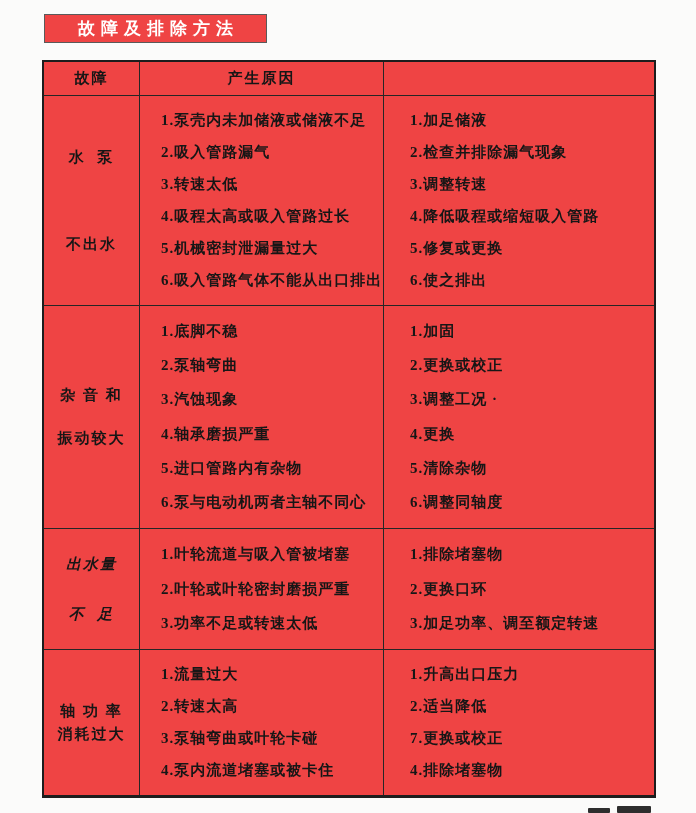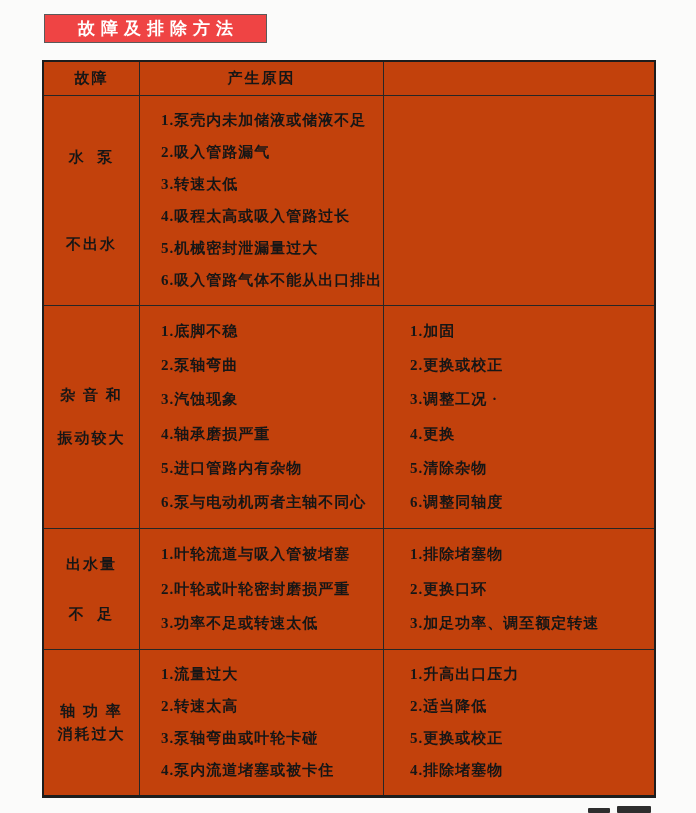--- a/index.html
+++ b/index.html
@@ -18,21 +18,21 @@
     display:flex;align-items:center;justify-content:center;
     font-size:17px;font-weight:bold;letter-spacing:6px;
     text-indent:6px;
     box-shadow:0 0 0 1px #5a5a5a;
   }
 
   
   .fault-table{
     position:absolute;left:42px;top:60px;width:614px;
     border:2px solid #1d1d1d;border-bottom-width:3px;
-    background:#c2410c;
+    background:#ef4444;
     box-sizing:border-box;
   }
   .row{
     display:grid;grid-template-columns:96px 244px 1fr;
   }
   .sec{border-top:1.5px solid #262626;}
   .cell{box-sizing:border-box;}
   .c1,.c2{border-right:1.5px solid #262626;}
 
   .thead{height:33px;}
@@ -46,21 +46,21 @@
   .sec3{height:120px;}
   .sec4{height:145px;}
 
   .fault{
     display:flex;flex-direction:column;align-items:center;justify-content:center;
     font-size:15px;font-weight:bold;letter-spacing:2px;
     white-space:pre;
   }
   .sec1 .fault{gap:68px;}
   .sec2 .fault{gap:24px;}
-  .sec3 .fault{gap:31px;}
+  .sec3 .fault{gap:31px;font-style:italic;}
   .sec4 .fault{gap:4px;}
 
   .list{
     display:flex;flex-direction:column;
     padding:8px 0 8px 21px;
   }
   .c3.list{padding-left:26px;}
   .list .line{
     flex:1;display:flex;align-items:center;
     font-size:15px;font-weight:bold;letter-spacing:1px;
@@ -93,20 +93,28 @@
         <div>水  泵</div>
         <div>不出水</div>
       </div>
       <div class="cell c2 list">
           <div class="line">1.泵壳内未加储液或储液不足</div>
           <div class="line">2.吸入管路漏气</div>
           <div class="line">3.转速太低</div>
           <div class="line">4.吸程太高或吸入管路过长</div>
           <div class="line">5.机械密封泄漏量过大</div>
           <div class="line">6.吸入管路气体不能从出口排出</div>
+        </div>
+      <div class="cell c3 list">
+          <div class="line">1.加足储液</div>
+          <div class="line">2.检查并排除漏气现象</div>
+          <div class="line">3.调整转速</div>
+          <div class="line">4.降低吸程或缩短吸入管路</div>
+          <div class="line">5.修复或更换</div>
+          <div class="line">6.使之排出</div>
         </div>
     </div>
 
     <div class="row sec sec2">
       <div class="cell c1 fault">
         <div>杂 音 和</div>
         <div>振动较大</div>
       </div>
       <div class="cell c2 list">
           <div class="line">1.底脚不稳</div>
@@ -150,21 +158,21 @@
       </div>
       <div class="cell c2 list">
           <div class="line">1.流量过大</div>
           <div class="line">2.转速太高</div>
           <div class="line">3.泵轴弯曲或叶轮卡碰</div>
           <div class="line">4.泵内流道堵塞或被卡住</div>
         </div>
       <div class="cell c3 list">
           <div class="line">1.升高出口压力</div>
           <div class="line">2.适当降低</div>
-          <div class="line">5.更换或校正</div>
+          <div class="line">7.更换或校正</div>
           <div class="line">4.排除堵塞物</div>
         </div>
     </div>
 
   </div>
 
   <div class="artifact a1"></div>
   <div class="artifact a2"></div>
 
 </div>

